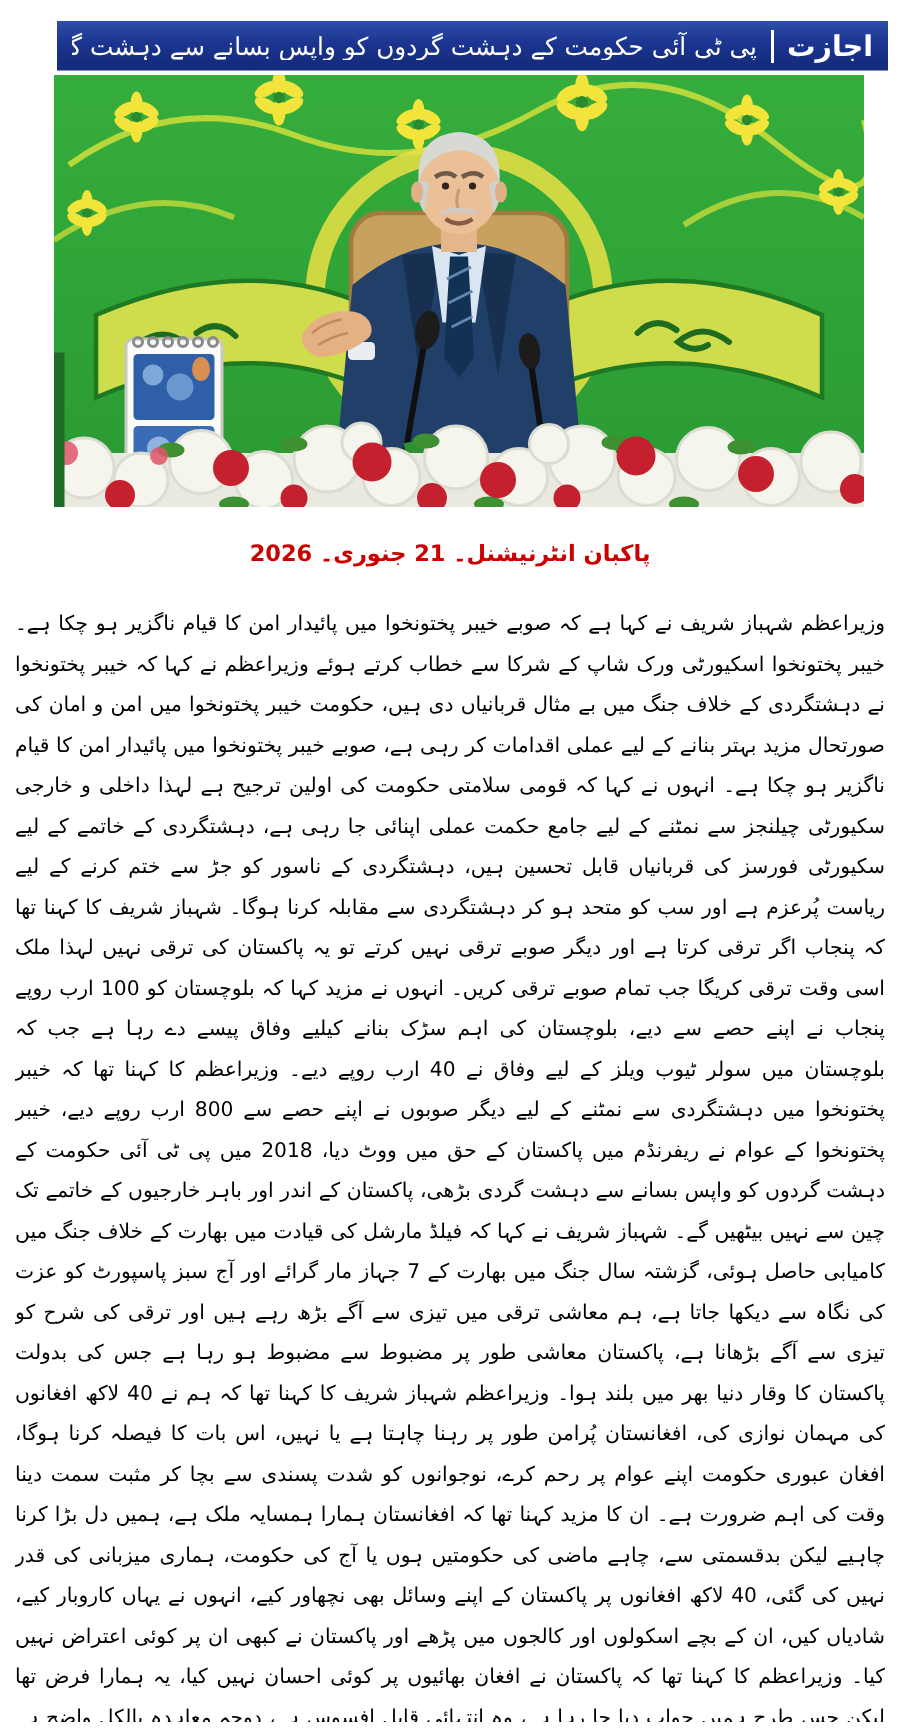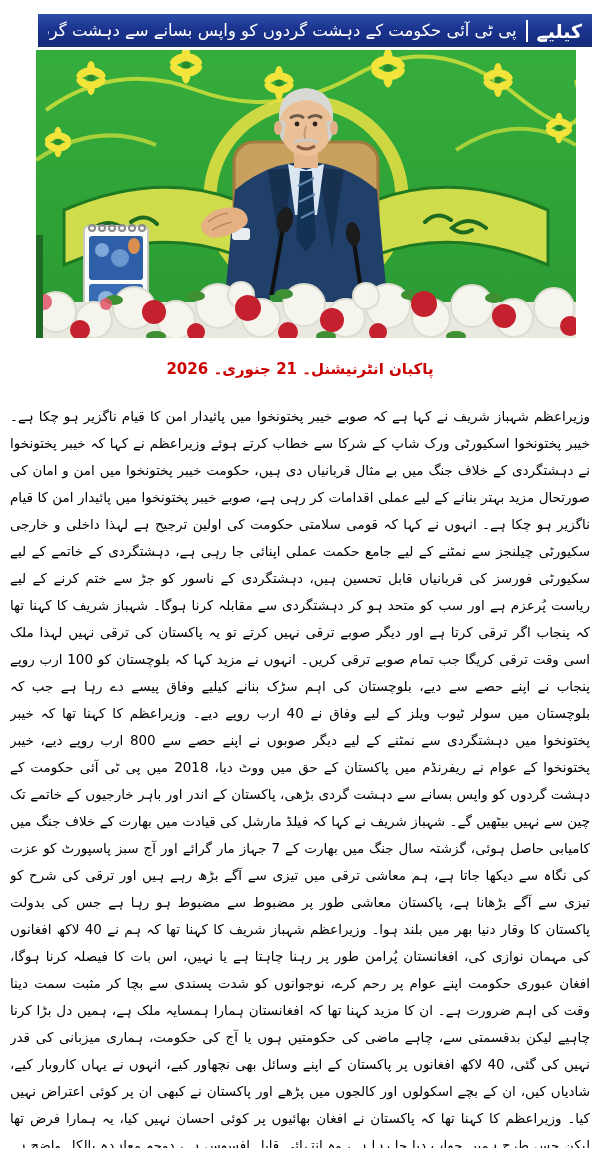--- a/index.html
+++ b/index.html
@@ -25,21 +25,21 @@
   .article-body{
     position:absolute;top:403px;left:10px;width:580px;height:745px;overflow:hidden;
     direction:rtl;text-align:justify;text-align-last:center;
     font-size:13.5px;line-height:27px;color:#000000;
   }
 </style>
 </head>
 <body>
 
 <div class="header-bar">
-  <span class="brand">کیلیے</span>
+  <span class="brand">اجازت</span>
   <span class="sep"></span>
   <span class="headline">پی ٹی آئی حکومت کے دہشت گردوں کو واپس بسانے سے دہشت گردی بڑھی۔وزیراعظم</span>
 </div>
 
 <div class="photo-frame">
   <svg width="540" height="288" viewBox="0 0 540 288" xmlns="http://www.w3.org/2000/svg">
     <defs>
       <linearGradient id="bgG" x1="0" y1="0" x2="0" y2="1">
         <stop offset="0" stop-color="#35ad3c"></stop>
           <stop offset="1" stop-color="#2a9a33"></stop>

